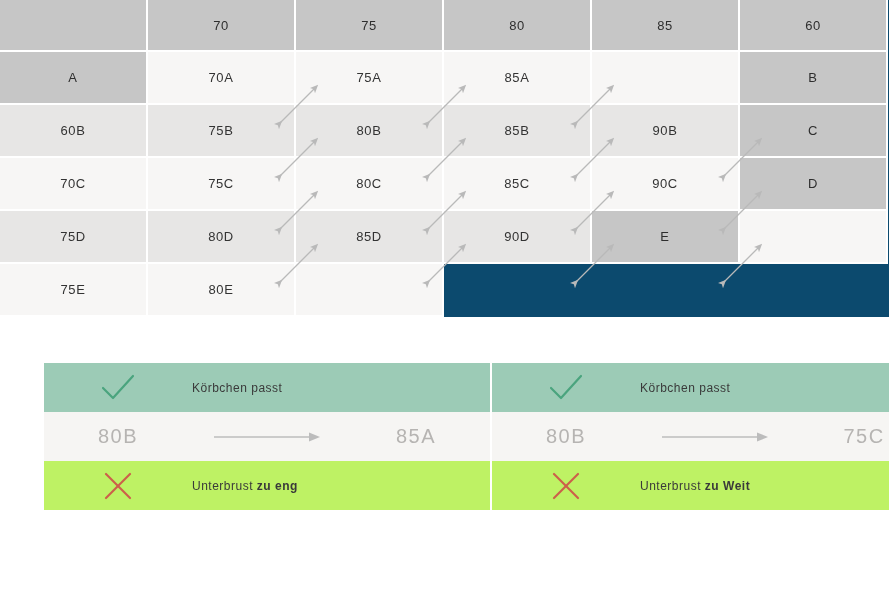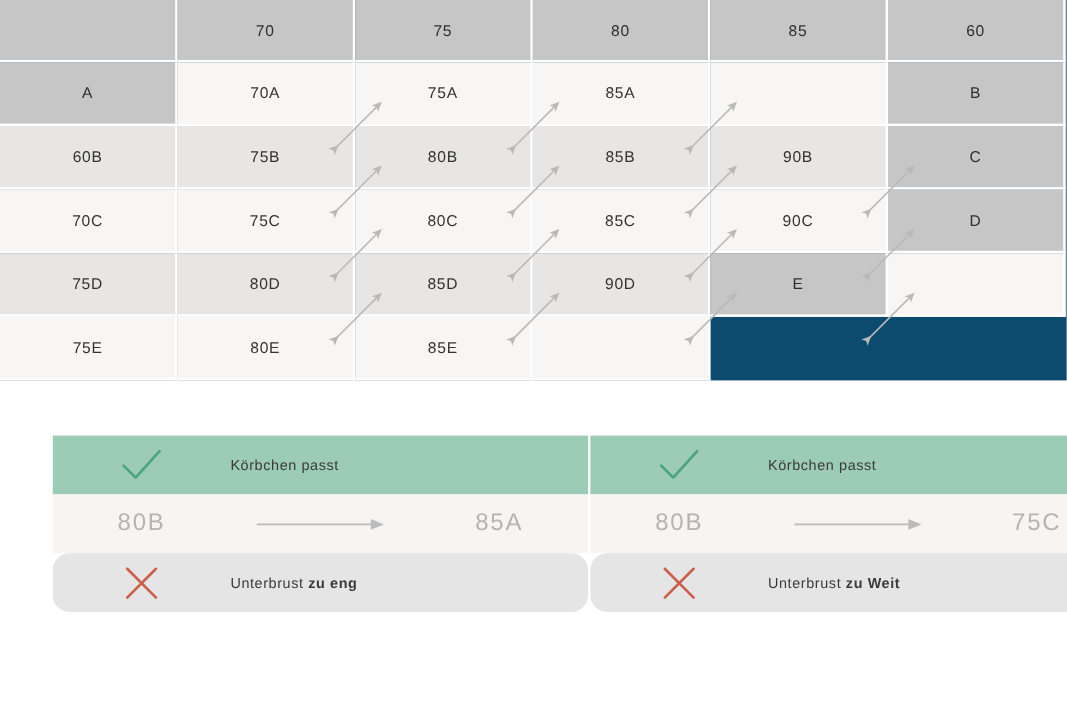--- a/index.html
+++ b/index.html
@@ -80,21 +80,21 @@
     flex: 1 1 0;
     display: flex;
     flex-direction: column;
   }
   .legend-band {
     height: 49px;
     display: flex;
     align-items: center;
   }
   .legend-band.ok   { background: #9ccbb6; }
-  .legend-band.bad  { background: #e5e5e5; border-radius: 14px; }
+  .legend-band.bad  { background: #bef264; }
   .legend-mid {
     height: 49px;
     background: #f6f5f3;
     display: flex;
     align-items: center;
   }
   .icon-slot {
     width: 148px;
     display: flex;
     align-items: center;
@@ -158,21 +158,20 @@
     <div class="cell rowhead">D</div>
     <div class="cell even">75D</div>
     <div class="cell even">80D</div>
     <div class="cell even">85D</div>
     <div class="cell even">90D</div>
 
     <div class="cell rowhead">E</div>
     <div class="cell odd empty"></div>
     <div class="cell odd">75E</div>
     <div class="cell odd">80E</div>
-    <div class="cell odd">85E</div>
     <div class="cell odd empty"></div>
   </div>
 
   <svg class="arrow-layer" viewBox="0 0 889 317" width="889" height="317">
     <defs>
       <marker id="ah" markerWidth="7" markerHeight="7" refX="3.2" refY="3.2" orient="auto" markerUnits="strokeWidth">
         <path d="M0.4,0.4 L6.6,3.2 L0.4,6.0 L1.9,3.2 Z" fill="#b9b9b9"></path>
       </marker>
     </defs>
     <g stroke="#b9b9b9" stroke-width="1.3" fill="none" marker-start="url(#ah)" marker-end="url(#ah)">

